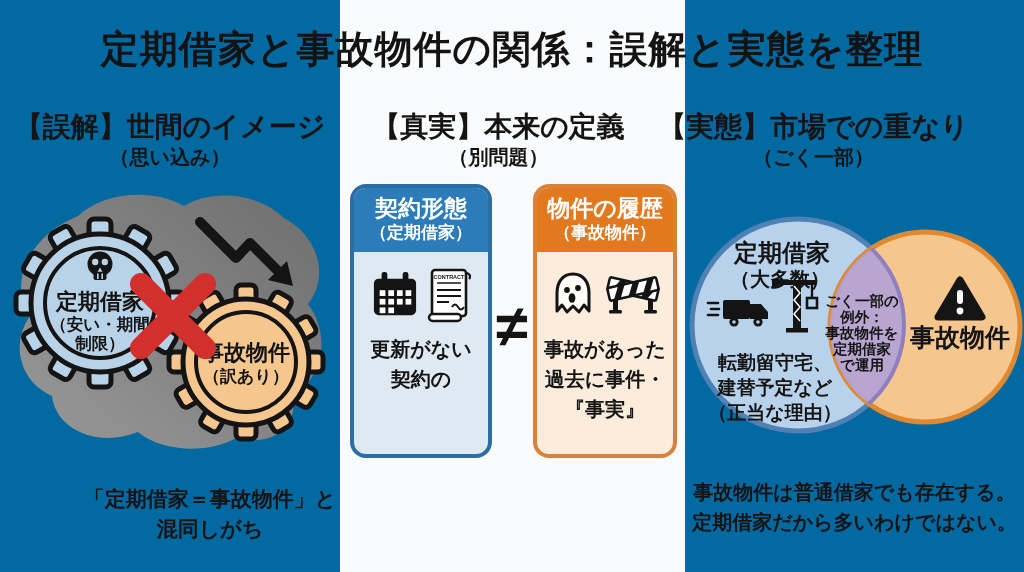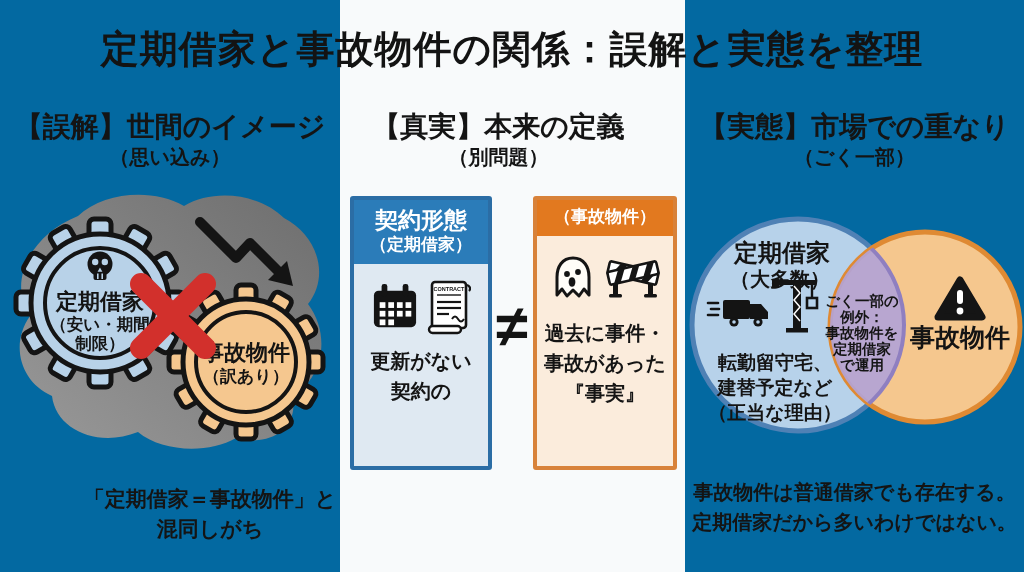--- a/index.html
+++ b/index.html
@@ -6,26 +6,26 @@
   body{font-family:"Liberation Sans","DejaVu Sans",sans-serif;background:#dee3e8;}
   .canvas{position:relative;width:1024px;height:572px;overflow:hidden;background:#0369a1;color:#141414;}
   .band-mid{position:absolute;left:340px;top:0;width:345px;height:572px;background:#f8fafb;}
   .title{position:absolute;left:0;top:24px;width:1024px;text-align:center;
          font-size:38px;font-weight:900;letter-spacing:1px;color:#131313;}
   .colhead{position:absolute;top:110px;text-align:center;}
   .colhead .h1{font-size:28px;font-weight:900;line-height:1.2;}
   .colhead .h2{font-size:20px;font-weight:800;line-height:1.3;}
   .ch-left{left:0;width:340px;}
   .ch-mid{left:326px;width:345px;}
-  .ch-right{left:685px;width:339px;}
+  .ch-right{left:644px;width:339px;}
   .illus-left{position:absolute;left:0;top:186px;width:340px;height:272px;}
   .caption{position:absolute;text-align:center;font-weight:900;color:#141414;}
   .cap-left{left:0;top:484px;width:340px;font-size:21px;line-height:1.45;padding-left:40px;}
   .cap-right{left:685px;top:477px;width:339px;font-size:20px;line-height:1.5;}
-  .defbox{position:absolute;top:196px;height:274px;border-radius:3px;border:4px solid;
+  .defbox{position:absolute;top:184px;height:274px;border-radius:16px;border:4px solid;
           box-sizing:border-box;overflow:hidden;text-align:center;}
   .defbox .hd{color:#fff;padding:7px 2px 9px;}
   .defbox .hd .t1{font-size:23px;font-weight:900;line-height:1.2;}
   .defbox .hd .t2{font-size:17px;font-weight:800;line-height:1.2;}
   .box-blue{left:350px;width:142px;background:#dfe9f2;border-color:#2b6da5;}
   .box-blue .hd{background:#2b7cb9;}
   .box-orange{left:533px;width:144px;background:#fbecdc;border-color:#d8823a;}
   .box-orange .hd{background:#e2791f;}
   .defbox .icons{display:flex;justify-content:center;align-items:center;gap:9px;height:74px;margin-top:6px;}
   .defbox .bodytext{font-size:20px;font-weight:900;line-height:1.5;color:#141414;margin-top:2px;}
@@ -172,20 +172,21 @@
     <div class="bodytext">
       <div>更新がない</div>
       <div>契約の</div>
     </div>
   </div>
 
   <div class="neq">≠</div>
 
   <div class="defbox box-orange">
     <div class="hd">
+      <div class="t1">物件の履歴</div>
       <div class="t2">（事故物件）</div>
     </div>
     <div class="icons">
       <svg width="46" height="52" viewBox="0 0 46 50">
         <path d="M23,4 C12,4 7,13 7,23 V41 L12,35 L17,42 L23,36 L29,42 L34,35 L39,41 V23 C39,13 34,4 23,4 Z" fill="#fffdf8" stroke="#141414" stroke-width="3" stroke-linejoin="round"></path>
         <circle cx="17" cy="20" r="2.9" fill="#141414"></circle>
         <circle cx="28" cy="18" r="2.9" fill="#141414"></circle>
         <ellipse cx="22" cy="28" rx="3.4" ry="4.8" fill="#141414"></ellipse>
       </svg>
       <svg width="56" height="52" viewBox="0 0 56 50">
@@ -212,22 +213,22 @@
             <g clip-path="url(#barclip)" stroke="#141414" stroke-width="6">
               <line x1="-19" y1="9" x2="-9" y2="-9"></line>
               <line x1="-4" y1="9" x2="6" y2="-9"></line>
               <line x1="11" y1="9" x2="21" y2="-9"></line>
             </g>
           </g>
         </g>
       </svg>
     </div>
     <div class="bodytext">
+      <div>事故があった</div>
       <div>過去に事件・</div>
-      <div>事故があった</div>
       <div>『事実』</div>
     </div>
   </div>
 
   <svg class="venn" viewBox="0 0 339 272">
     <defs>
       <clipPath id="vennclip">
           <circle cx="240" cy="134" r="95"></circle>
         </clipPath>
     </defs>

